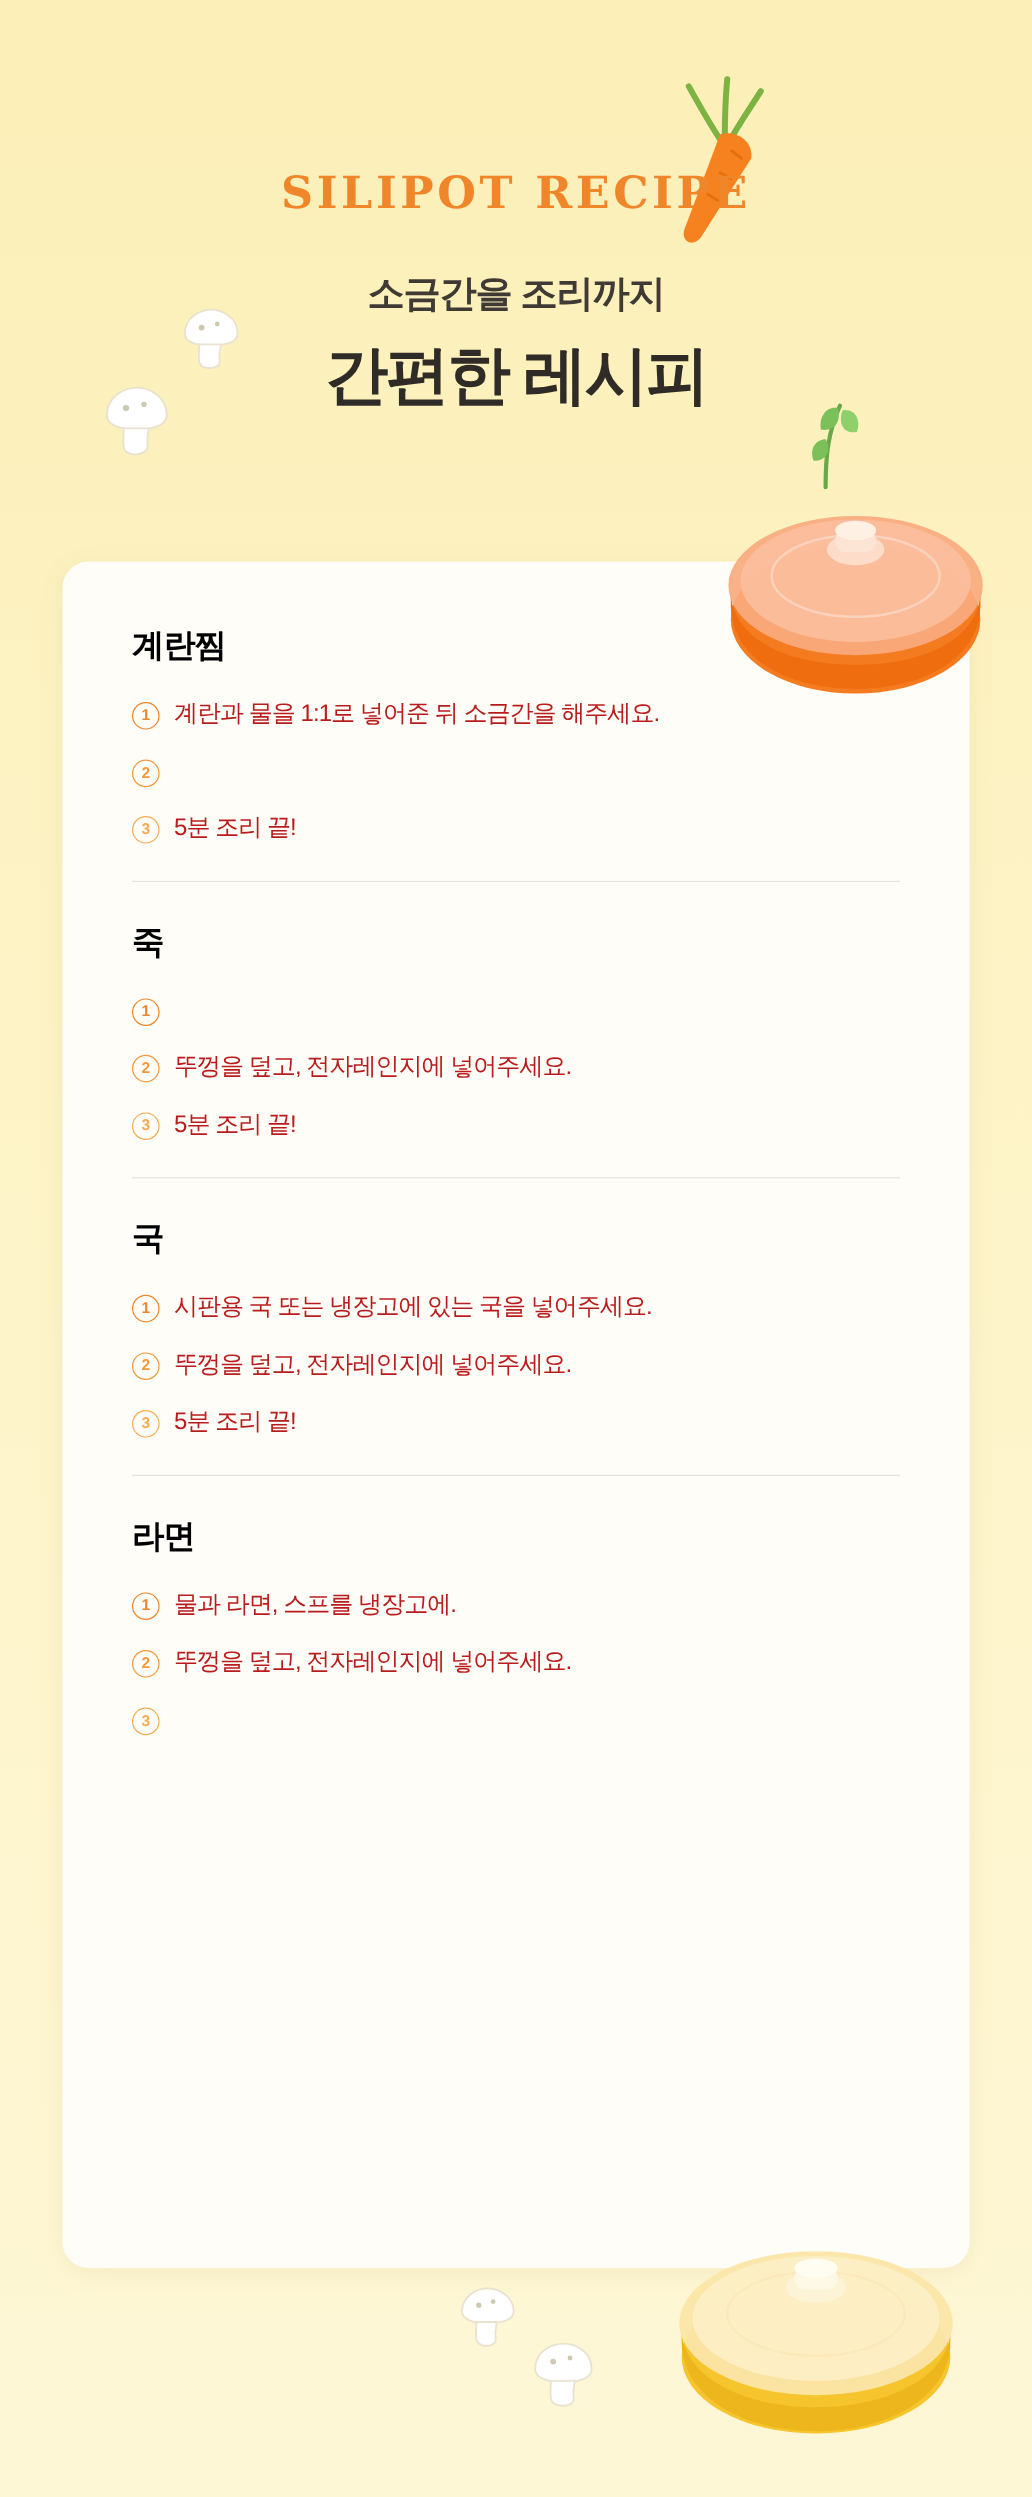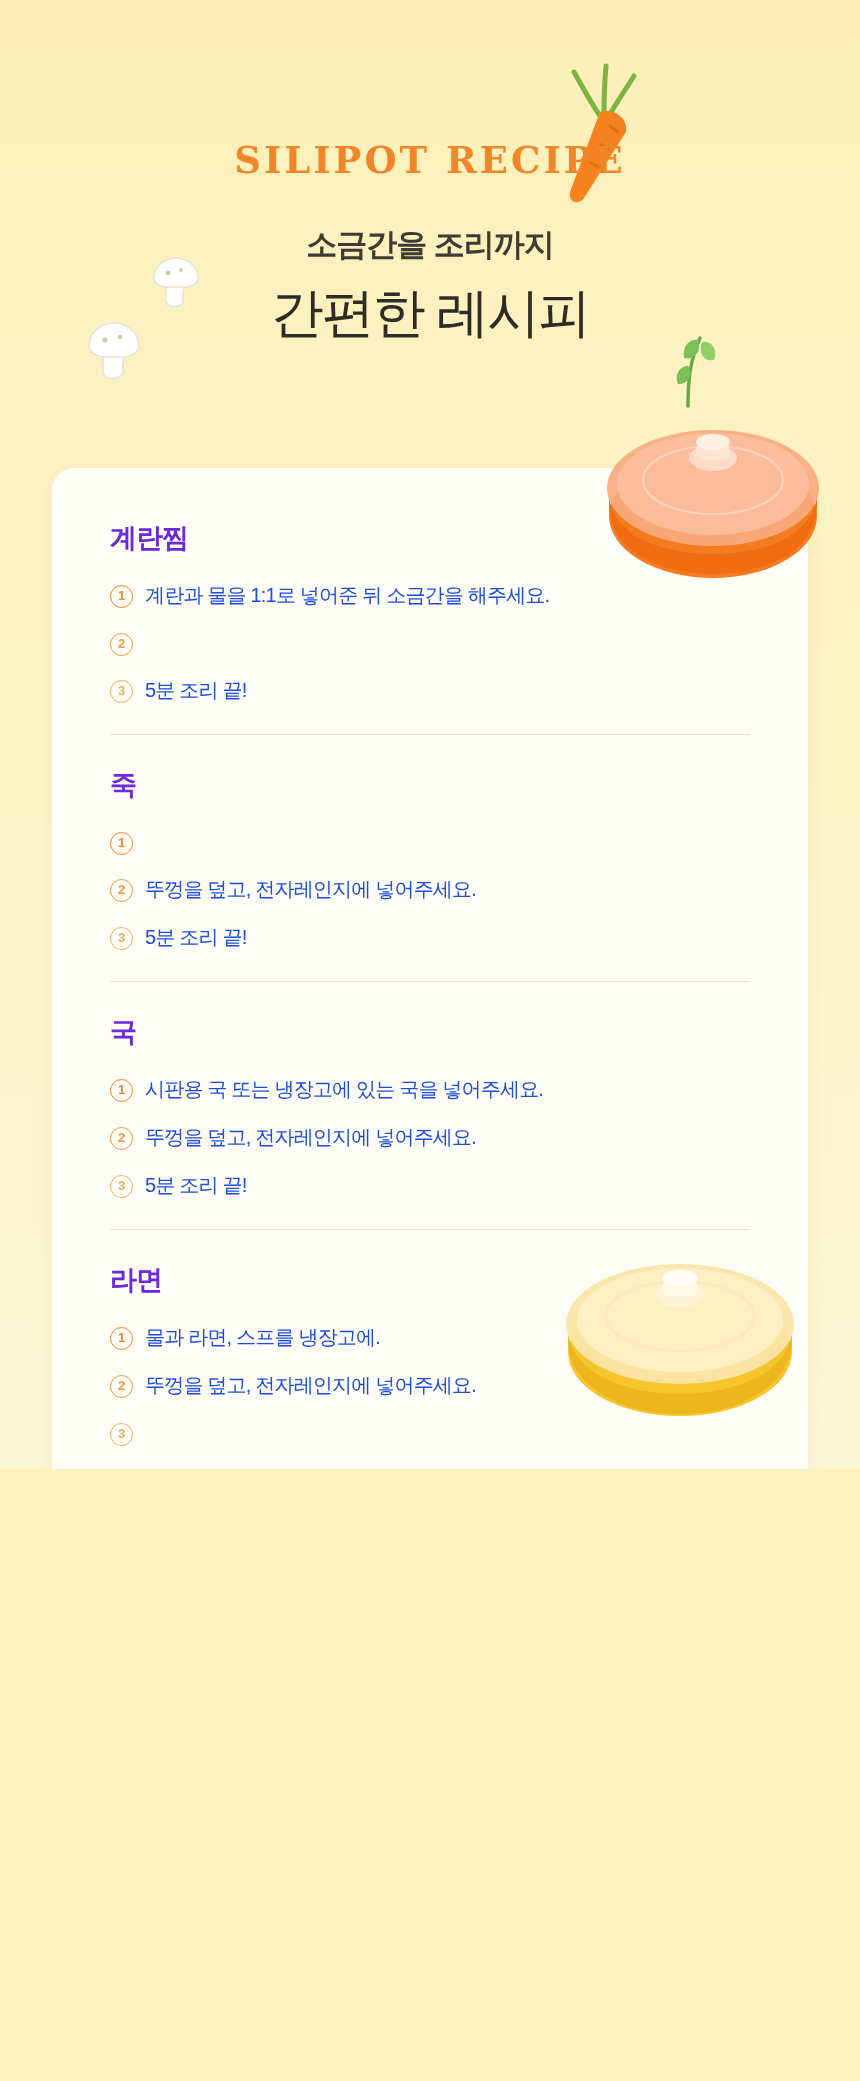--- a/index.html
+++ b/index.html
@@ -9,21 +9,21 @@
     font-family: "Liberation Sans", sans-serif;
   }
   body {
     background: #fdf1bf;
     position: relative;
     overflow: hidden;
   }
   .page {
     position: relative;
     width: 860px;
-    height: 1469px;
+    height: 2081px;
     background: linear-gradient(180deg, #fcefb7 0%, #fdf3c6 40%, #fef7d6 100%);
     overflow: hidden;
   }
 
   
   .header {
     position: relative;
     padding-top: 138px;
     text-align: center;
     z-index: 5;
@@ -38,21 +38,21 @@
   .sub-title {
     margin-top: 42px;
     font-size: 31px;
     font-weight: bold;
     color: #3f3a33;
     letter-spacing: -1px;
   }
   .main-title {
     margin-top: 12px;
     font-size: 53px;
-    font-weight: normal;
+    font-weight: bold;
     color: #2f2c27;
     letter-spacing: -2px;
   }
 
   
   .deco { position: absolute; z-index: 2; }
 
   
   .carrot { top: 60px; right: 196px; width: 150px; height: 140px; }
 
@@ -86,21 +86,21 @@
     border-radius: 22px;
     box-shadow: 0 4px 20px rgba(180,160,90,0.12);
     padding: 52px 58px 40px 58px;
     z-index: 4;
   }
 
   .section { margin-bottom: 6px; }
   .section-title {
     font-size: 27px;
     font-weight: bold;
-    color: #6d28d9;
+    color: #000000;
     letter-spacing: -1px;
     margin-bottom: 26px;
   }
   .step {
     display: flex;
     align-items: flex-start;
     margin-bottom: 21px;
   }
   .step-num {
     flex: 0 0 auto;
@@ -113,21 +113,21 @@
     font-weight: bold;
     line-height: 20px;
     text-align: center;
     margin-right: 12px;
     margin-top: 3px;
   }
   .step-num.c2 { border-color: #f3983c; color: #f3983c; }
   .step-num.c3 { border-color: #f7ab55; color: #f7ab55; }
   .step-text {
     font-size: 20px;
-    color: #1d4ed8;
+    color: #b91c1c;
     letter-spacing: -0.8px;
     line-height: 1.35;
   }
   .divider {
     height: 1px;
     background: #e7e3da;
     margin: 30px 0 32px 0;
   }
   .section:last-of-type { margin-bottom: 0; }
 </style>

